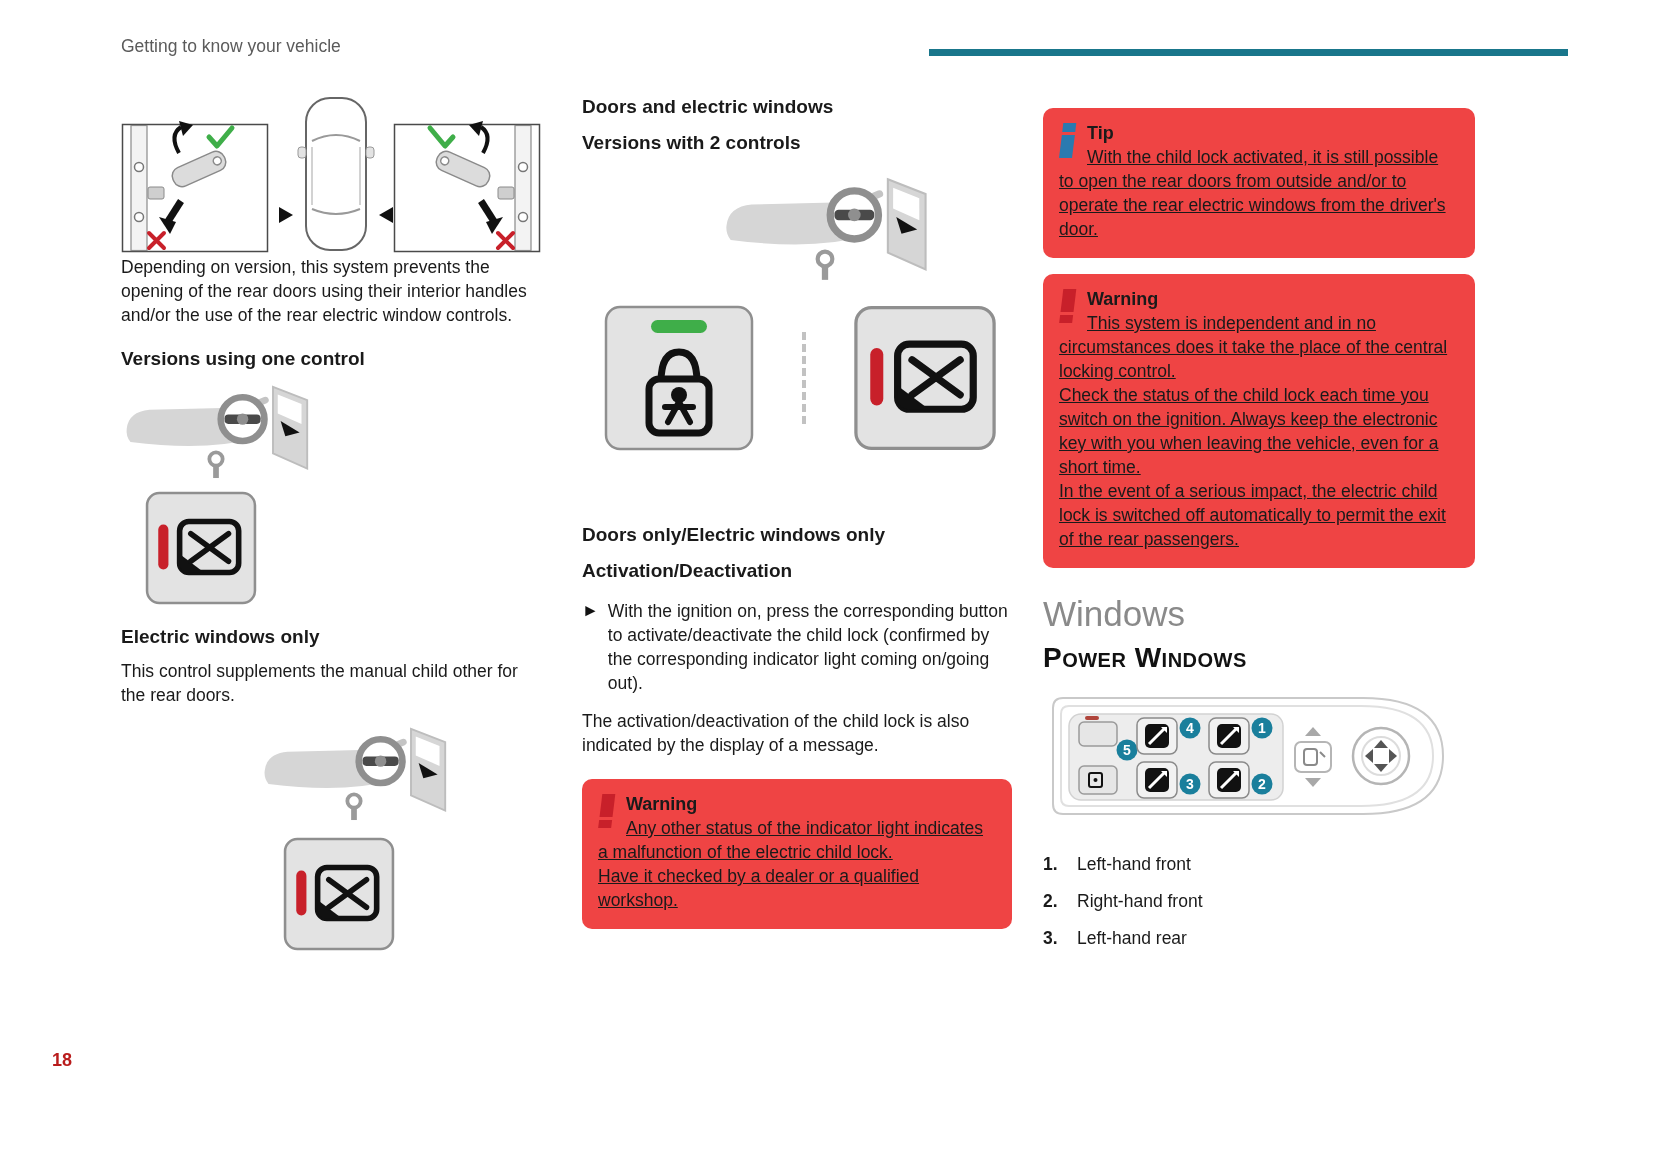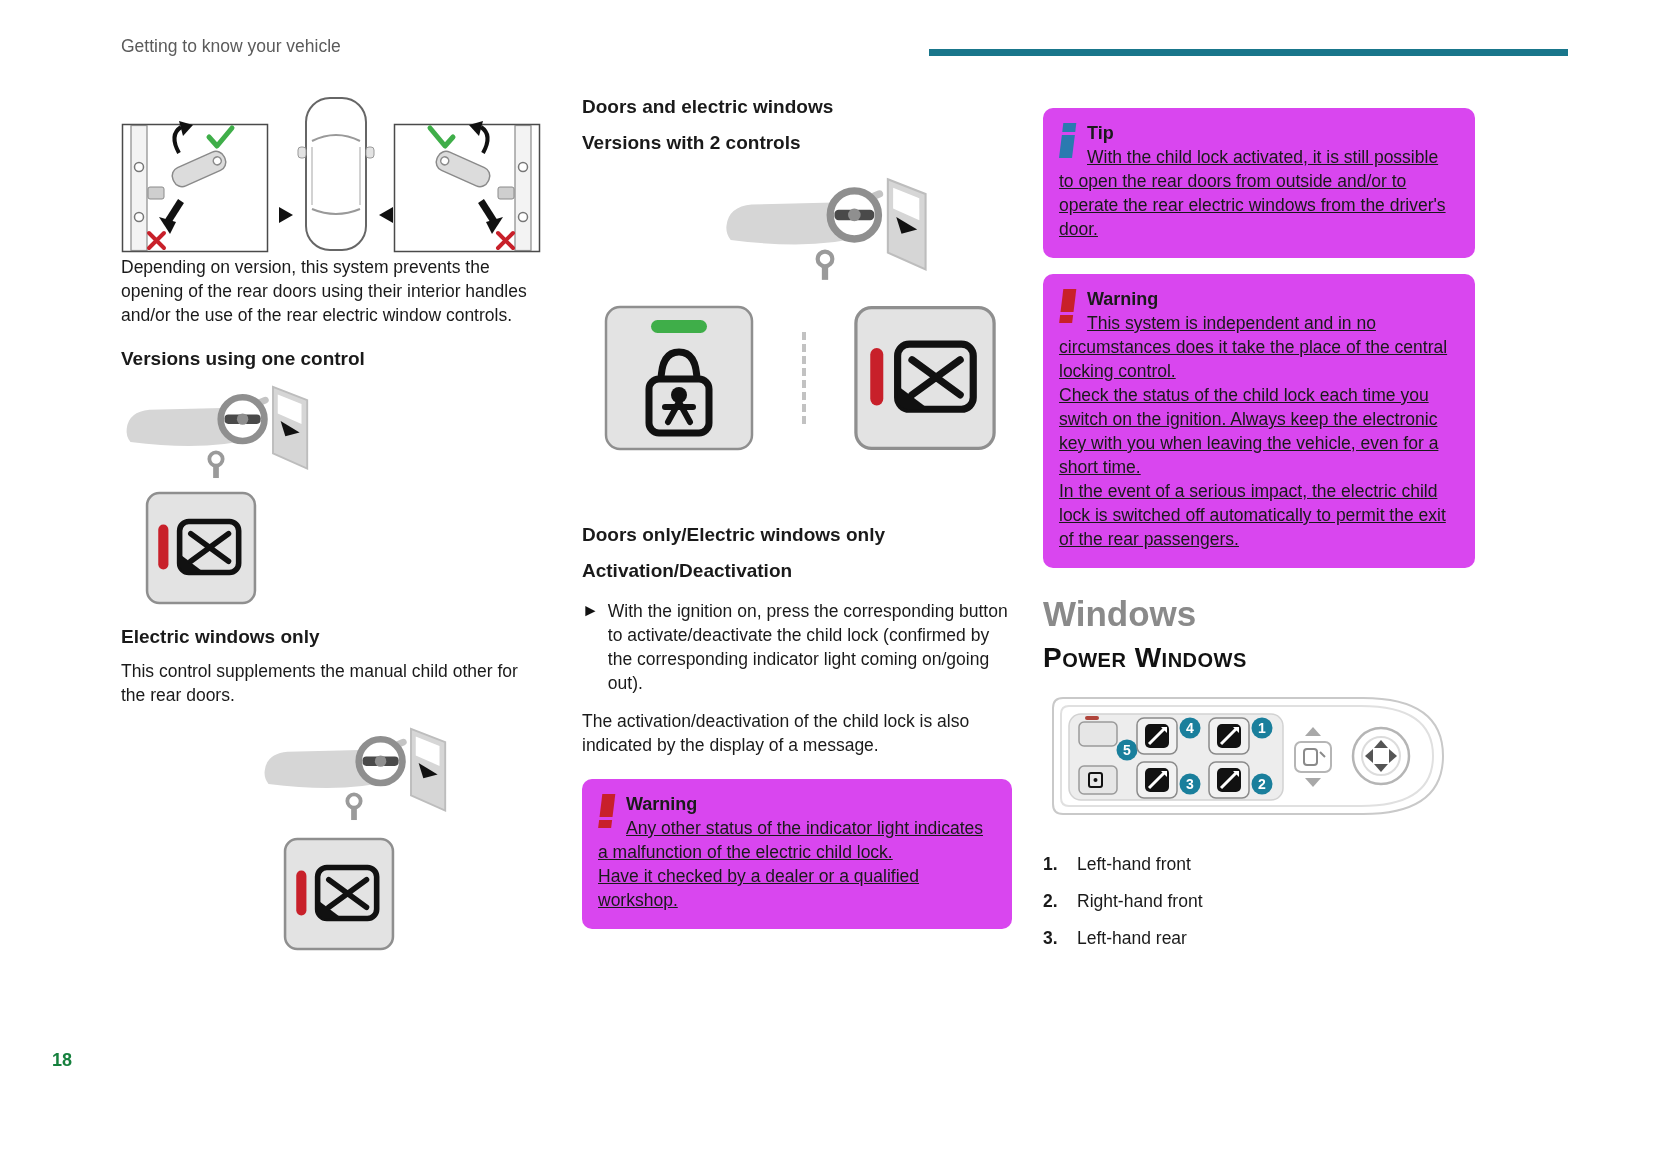--- a/index.html
+++ b/index.html
@@ -1,49 +1,49 @@
 <!DOCTYPE html>
 <html><head>
 <meta charset="utf-8">
 <style>
   html,body{margin:0;padding:0;background:#fff;}
   body{width:1653px;height:1165px;font-family:"Liberation Sans",sans-serif;color:#1a1a1a;overflow:hidden;}
   .page{position:relative;width:1653px;height:1127px;background:#fff;}
 
   .header-text{position:absolute;left:121px;top:36px;font-size:17.5px;color:#5b5b5b;}
   .teal-bar{position:absolute;left:929px;top:49px;width:639px;height:7px;background:#19768b;}
-  .page-number{position:absolute;left:52px;top:1050px;font-size:18px;font-weight:bold;color:#15803d;}
+  .page-number{position:absolute;left:52px;top:1050px;font-size:18px;font-weight:bold;color:#b91c1c;}
 
   .col{position:absolute;top:95px;}
   .col1{left:121px;width:420px;}
   .col2{left:582px;width:430px;}
   .col3{left:1043px;width:432px;}
 
   p{margin:0 0 10px 0;font-size:17.5px;line-height:24px;}
   .h-bold{font-size:19px;font-weight:bold;margin:0 0 10px 0;line-height:24px;}
   .mt-lg{margin-top:34px;}
   .mt-md{margin-top:20px;}
   .mt-sm{margin-top:12px;}
 
-  .graybox{background:#d946ef;border-radius:10px;padding:13px 18px 17px 16px;font-size:17.5px;line-height:24px;}
+  .graybox{background:#ef4444;border-radius:10px;padding:13px 18px 17px 16px;font-size:17.5px;line-height:24px;}
   .graybox + .graybox{margin-top:16px;}
   .box-title{font-weight:bold;font-size:18px;line-height:24px;}
   .box-body p{margin:0;text-decoration:underline;}
   .flag-icon{float:left;width:14px;height:38px;margin:2px 12px 2px 2px;transform:skewX(-7deg);}
   .flag-icon .seg{display:block;width:13px;}
   .tip-icon .a{height:9px;background:#2a7ab0;margin-bottom:3px;}
   .tip-icon .b{height:23px;background:#2a7ab0;}
   .warn-icon .a{height:23px;background:#c8202a;margin-bottom:3px;}
   .warn-icon .b{height:8px;background:#c8202a;}
 
   .step{display:flex;margin:0 0 14px 0;}
   .step-arrow{flex:0 0 auto;font-size:17px;margin-right:9px;line-height:24px;color:#111;}
   .step-text{font-size:17.5px;line-height:24px;}
 
-  .windows-title{font-size:35px;font-weight:700;color:#8a8a8a;margin:26px 0 6px 0;}
+  .windows-title{font-size:35px;font-weight:400;color:#8a8a8a;margin:26px 0 6px 0;}
   .powerwindows-title{font-size:28px;font-weight:bold;font-variant:small-caps;letter-spacing:.5px;margin:8px 0 6px 0;color:#111;}
 
   .legend{margin-top:26px;}
   .legend-row{display:flex;margin-bottom:13px;font-size:17.5px;line-height:24px;}
   .legend-num{font-weight:bold;width:34px;flex:0 0 auto;}
 
   .btn-row{display:flex;align-items:center;margin-top:22px;}
   .dashed-divider{border-left:4px dashed #c2c2c2;height:92px;margin:0 44px 0 48px;}
   svg text{font-family:"Liberation Sans",sans-serif;}
   .fig{display:block;}

